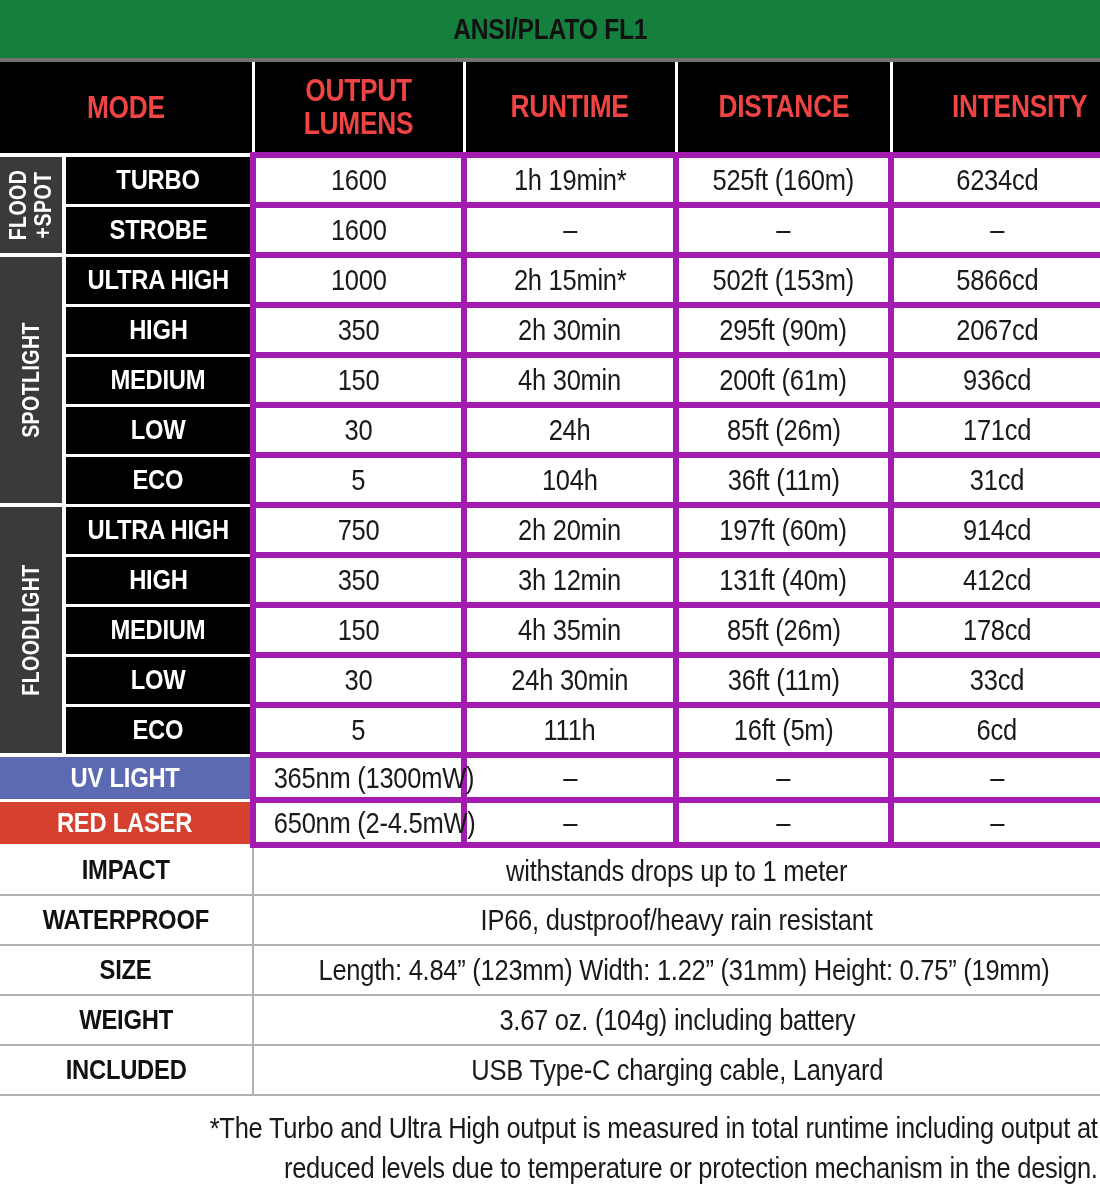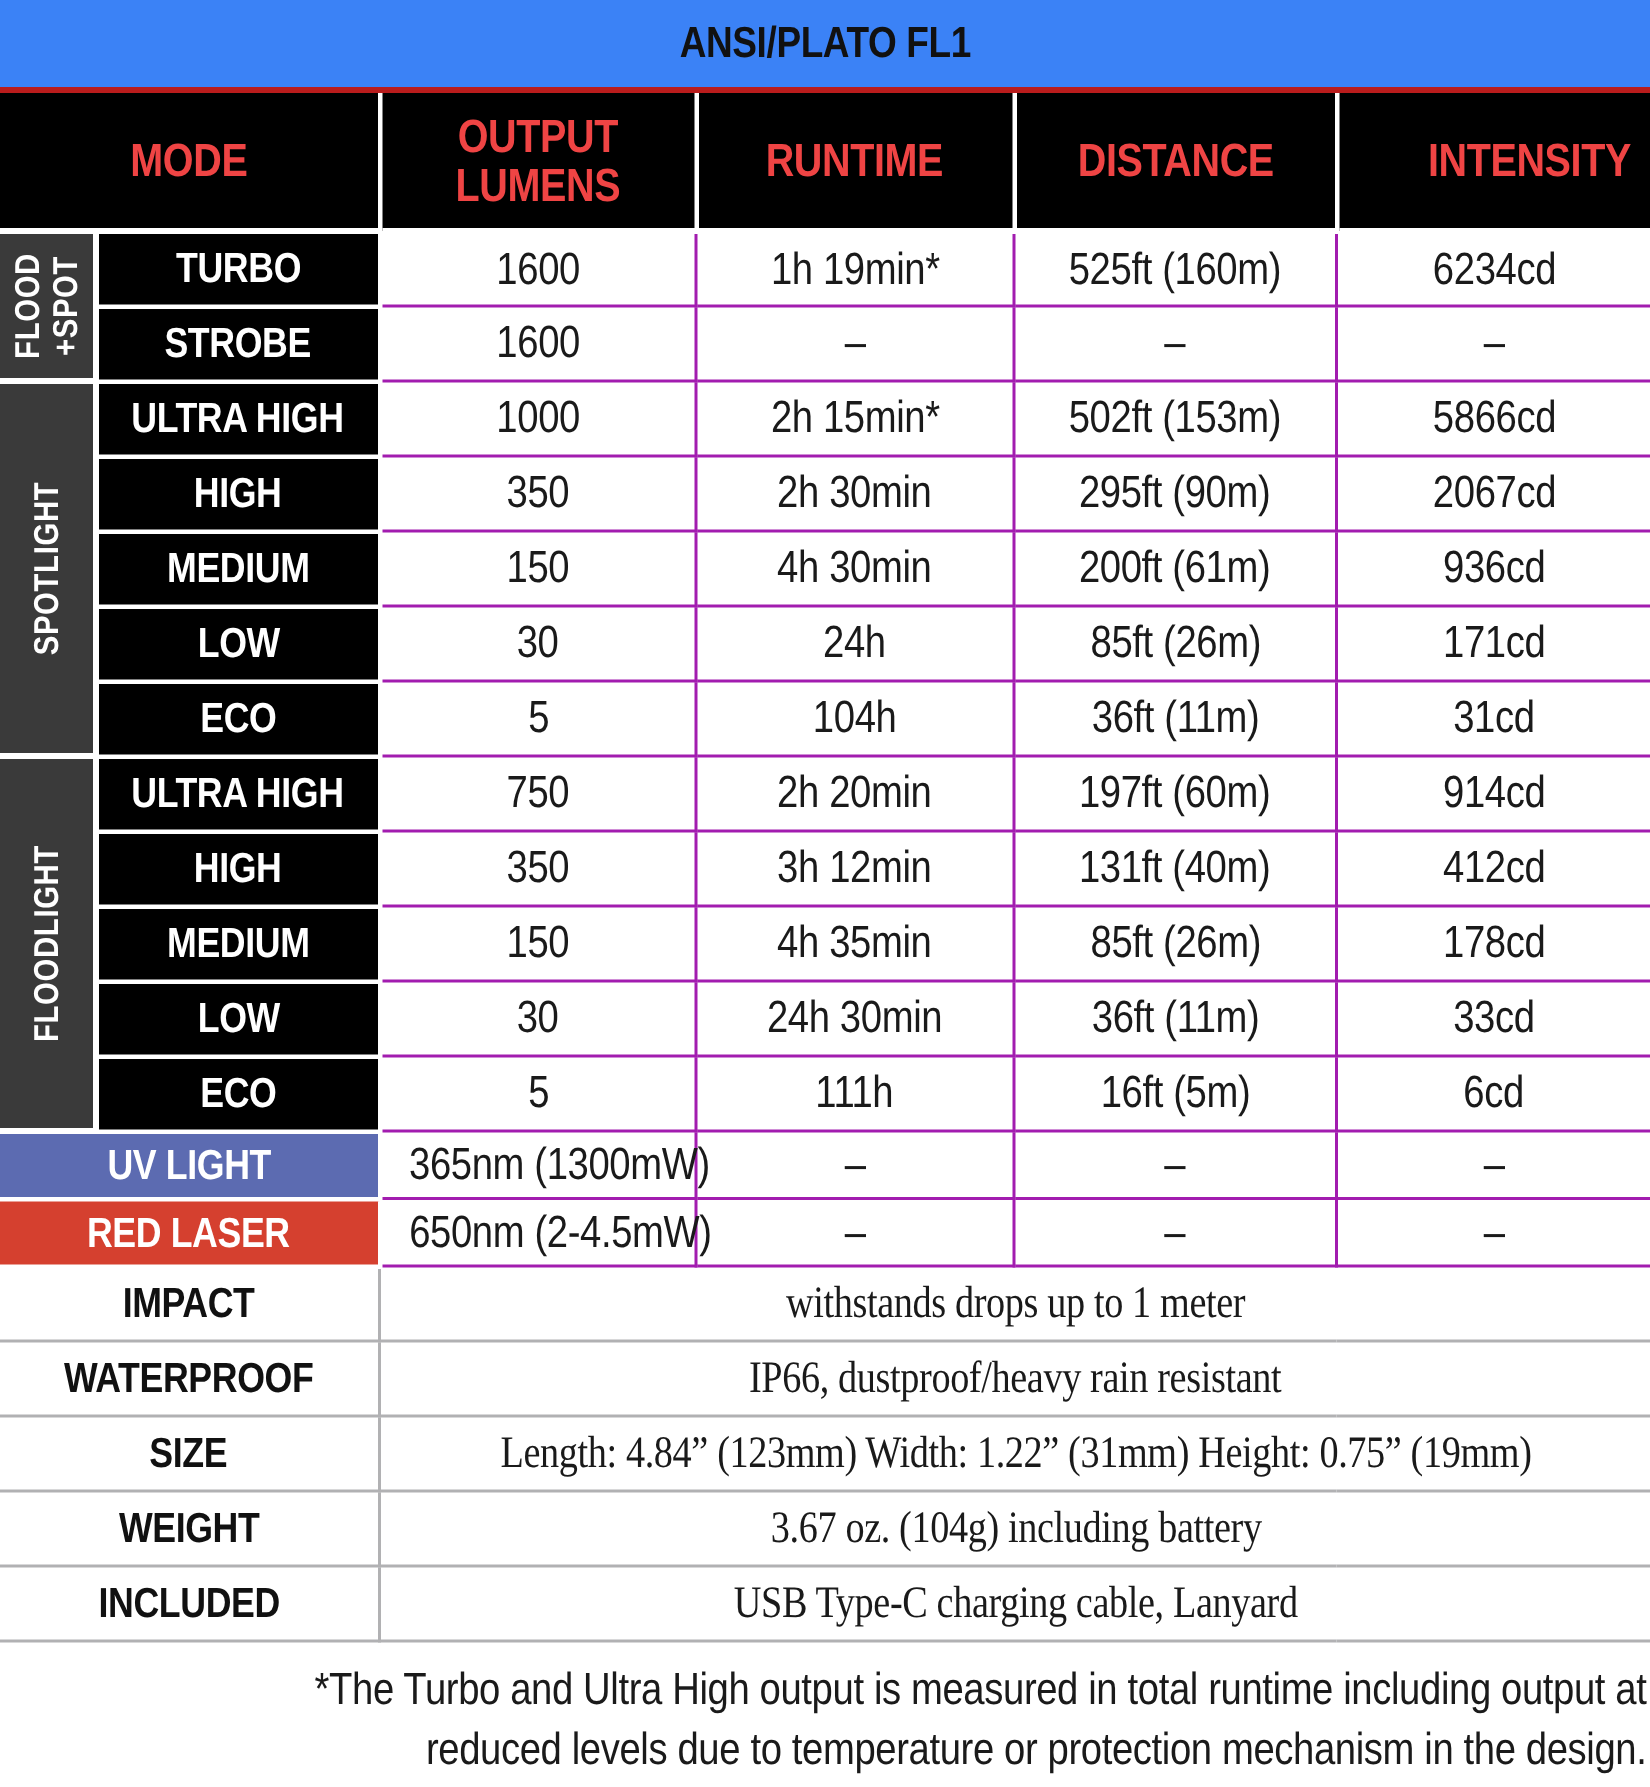--- a/index.html
+++ b/index.html
@@ -22,24 +22,24 @@
     display: inline-block;
     transform: scaleX(0.85);
     white-space: nowrap;
     letter-spacing: -0.3px;
   }
   .b { font-weight: bold; }
   .wrap { white-space: pre-line; }
 
   
   .c-title {
-    background: #3b82f6;
+    background: #15803d;
     height: 58px;
     border: none;
-    border-bottom: 4px solid #b91c1c;
+    border-bottom: 4px solid #737373;
     color: #111111;
   }
   .c-title .t { font-size: 29px; }
 
   
   tr.head-row th {
     background: #000000;
     color: #ef4444;
     height: 90px;
     border: 3px solid #ffffff;
@@ -73,21 +73,21 @@
   .c-mode {
     background: #000000;
     color: #ffffff;
     border: 3px solid #ffffff;
     border-left-width: 4px;
   }
   .c-mode .t { font-size: 28px; }
   .c-data {
     background: #ffffff;
     color: #1a1a1a;
-    border: 2px solid #a21caf;
+    border: 6px solid #a21caf;
   }
   .c-data .t { font-size: 30px; font-weight: 400; }
   tr > .c-data:last-child { border-right: 0; margin-left: 44px; }
 
   
   tr.special-row { height: 45px; }
   .c-label {
     color: #ffffff;
     border: 3px solid #ffffff;
     border-left: 0;
@@ -101,21 +101,20 @@
     color: #111111;
     border: 2px solid #b1b1b3;
     border-left: 0;
   }
   .c-spec-label .t { font-size: 28px; font-weight: bold; }
   .c-spec-value {
     background: #ffffff;
     color: #1a1a1a;
     border: 2px solid #b1b1b3;
     border-right: 0;
-    font-family: Liberation Serif, serif;
   }
   .c-spec-value .t { font-size: 30px; }
 
   
   .footnote {
     text-align: right;
     padding: 12px 2px 0 0;
     color: #1a1a1a;
   }
   .footnote .t {

